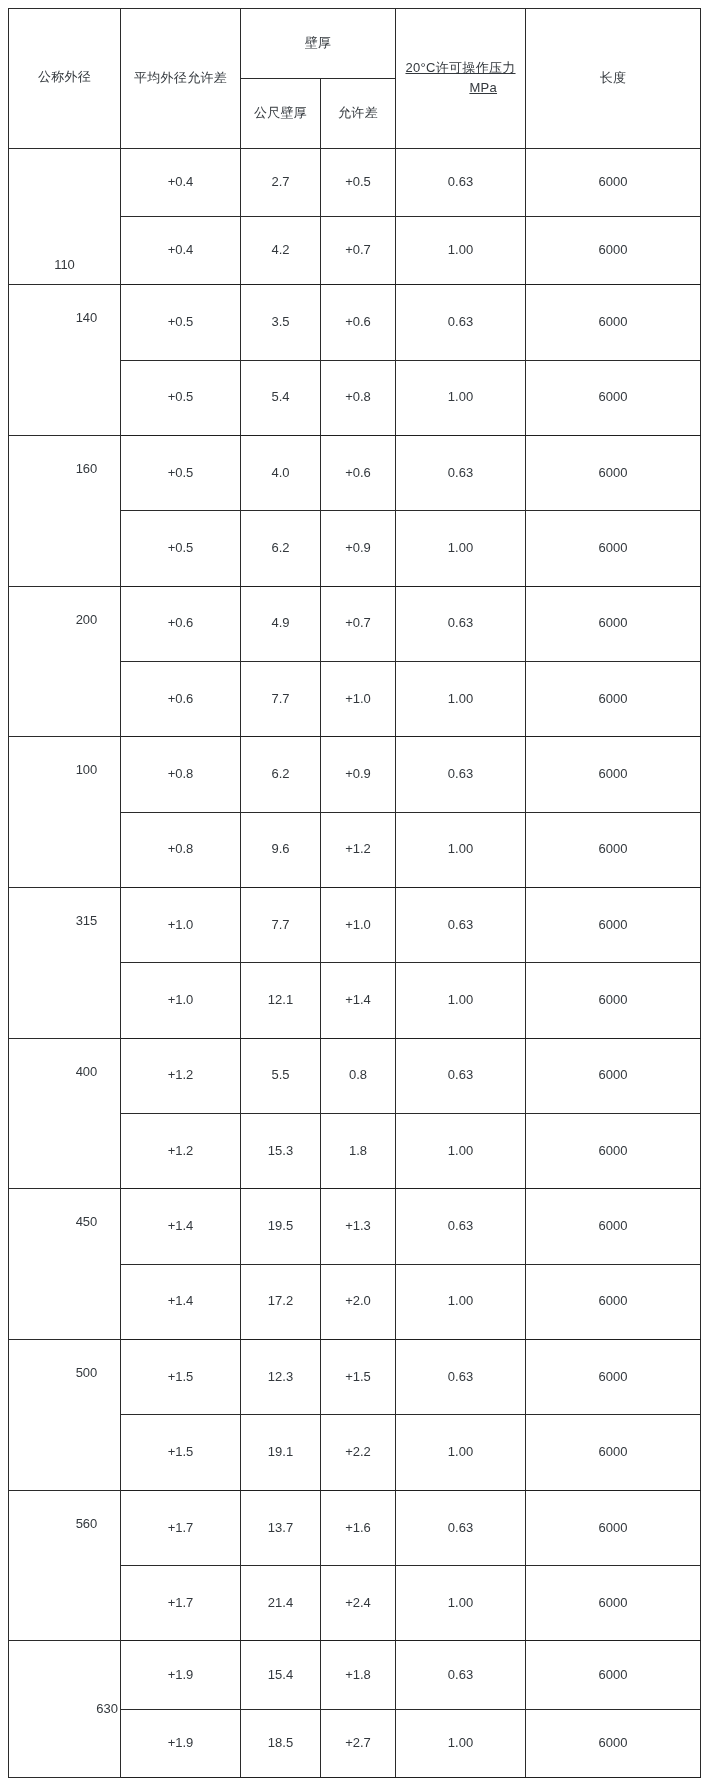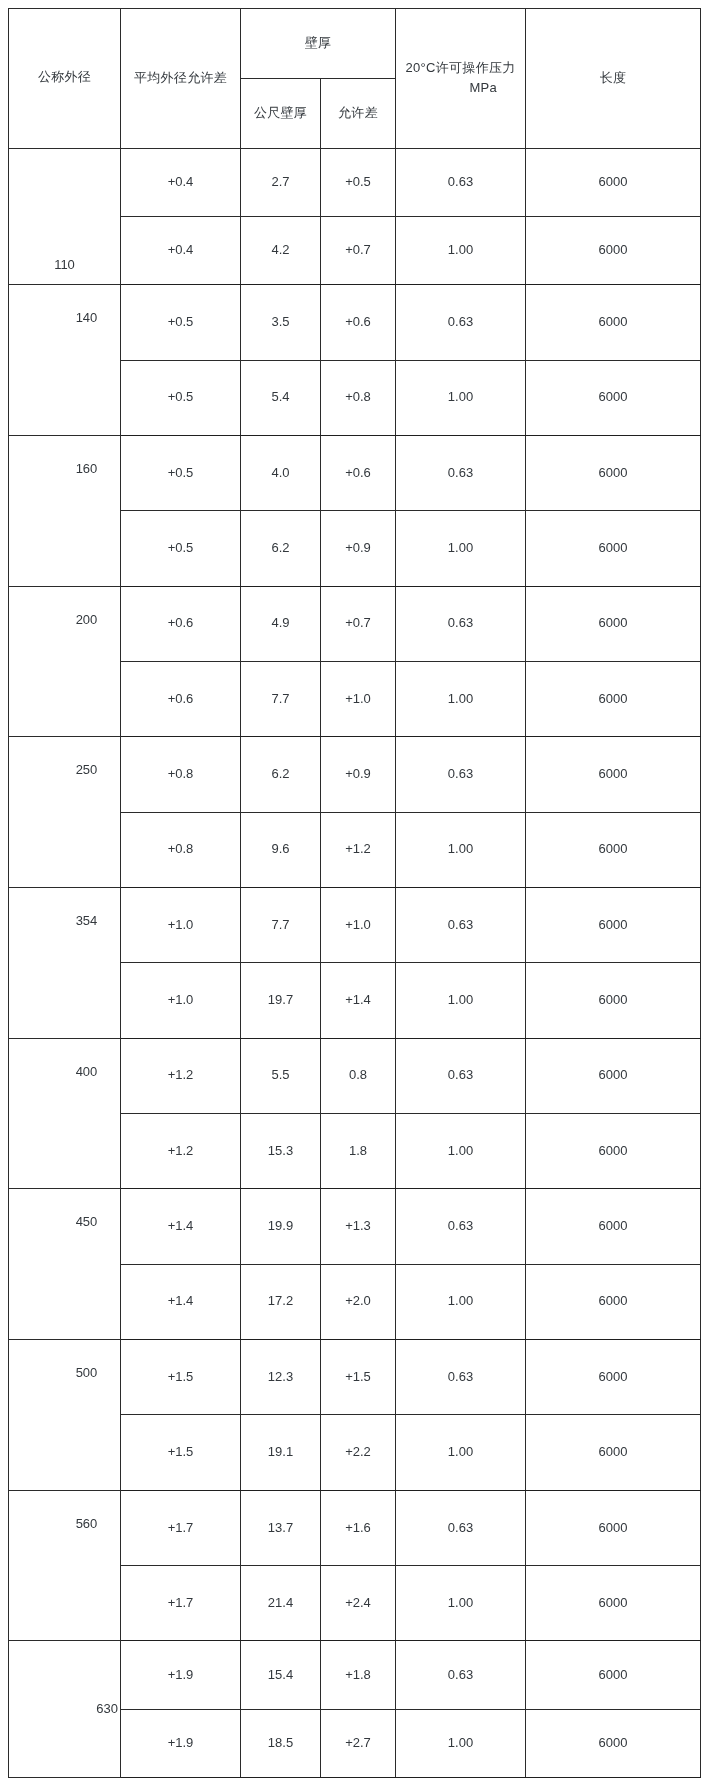--- a/index.html
+++ b/index.html
@@ -49,21 +49,21 @@
 
   
   td.hdr {
     font-size: 13px;
     letter-spacing: 0.3px;
   }
   td.hdr-od        { vertical-align: middle; font-family: Liberation Mono, monospace; }
   td.hdr-avgtol    { vertical-align: middle; padding-bottom: 72px; }
   td.hdr-wall-top  { vertical-align: middle; padding-top: 36px; }
   td.hdr-sub       { vertical-align: middle; font-size: 13px; }
-  td.hdr-press     { vertical-align: middle; padding-bottom: 38px; padding-left: 56px; text-align: left; }
+  td.hdr-press     { vertical-align: middle; padding-bottom: 38px; padding-left: 56px; text-align: left; text-decoration: underline; }
   td.hdr-press .line2 {
     display: block;
     text-align: right;
     padding-right: 26px;
     padding-top: 2px;
   }
   td.hdr-len       { vertical-align: middle; }
 
   
   td.od-cell {
@@ -164,45 +164,45 @@
           <td class="num">6000</td>
         </tr>
         <tr class="group-end">
           <td class="num">+0.6</td>
           <td class="num">7.7</td>
           <td class="num">+1.0</td>
           <td class="num">1.00</td>
           <td class="num">6000</td>
         </tr>
         <tr class="group-start">
-          <td class="od-cell align-top" rowspan="2">250</td>
+          <td class="od-cell align-top" rowspan="2">100</td>
           <td class="num">+0.8</td>
           <td class="num">6.2</td>
           <td class="num">+0.9</td>
           <td class="num">0.63</td>
           <td class="num">6000</td>
         </tr>
         <tr class="group-end">
           <td class="num">+0.8</td>
           <td class="num">9.6</td>
           <td class="num">+1.2</td>
           <td class="num">1.00</td>
           <td class="num">6000</td>
         </tr>
         <tr class="group-start">
-          <td class="od-cell align-top" rowspan="2">354</td>
+          <td class="od-cell align-top" rowspan="2">315</td>
           <td class="num">+1.0</td>
           <td class="num">7.7</td>
           <td class="num">+1.0</td>
           <td class="num">0.63</td>
           <td class="num">6000</td>
         </tr>
         <tr class="group-end">
           <td class="num">+1.0</td>
-          <td class="num">19.7</td>
+          <td class="num">12.1</td>
           <td class="num">+1.4</td>
           <td class="num">1.00</td>
           <td class="num">6000</td>
         </tr>
         <tr class="group-start">
           <td class="od-cell align-top" rowspan="2">400</td>
           <td class="num">+1.2</td>
           <td class="num">5.5</td>
           <td class="num">0.8</td>
           <td class="num">0.63</td>
@@ -211,21 +211,21 @@
         <tr class="group-end">
           <td class="num">+1.2</td>
           <td class="num">15.3</td>
           <td class="num">1.8</td>
           <td class="num">1.00</td>
           <td class="num">6000</td>
         </tr>
         <tr class="group-start">
           <td class="od-cell align-top" rowspan="2">450</td>
           <td class="num">+1.4</td>
-          <td class="num">19.9</td>
+          <td class="num">19.5</td>
           <td class="num">+1.3</td>
           <td class="num">0.63</td>
           <td class="num">6000</td>
         </tr>
         <tr class="group-end">
           <td class="num">+1.4</td>
           <td class="num">17.2</td>
           <td class="num">+2.0</td>
           <td class="num">1.00</td>
           <td class="num">6000</td>

